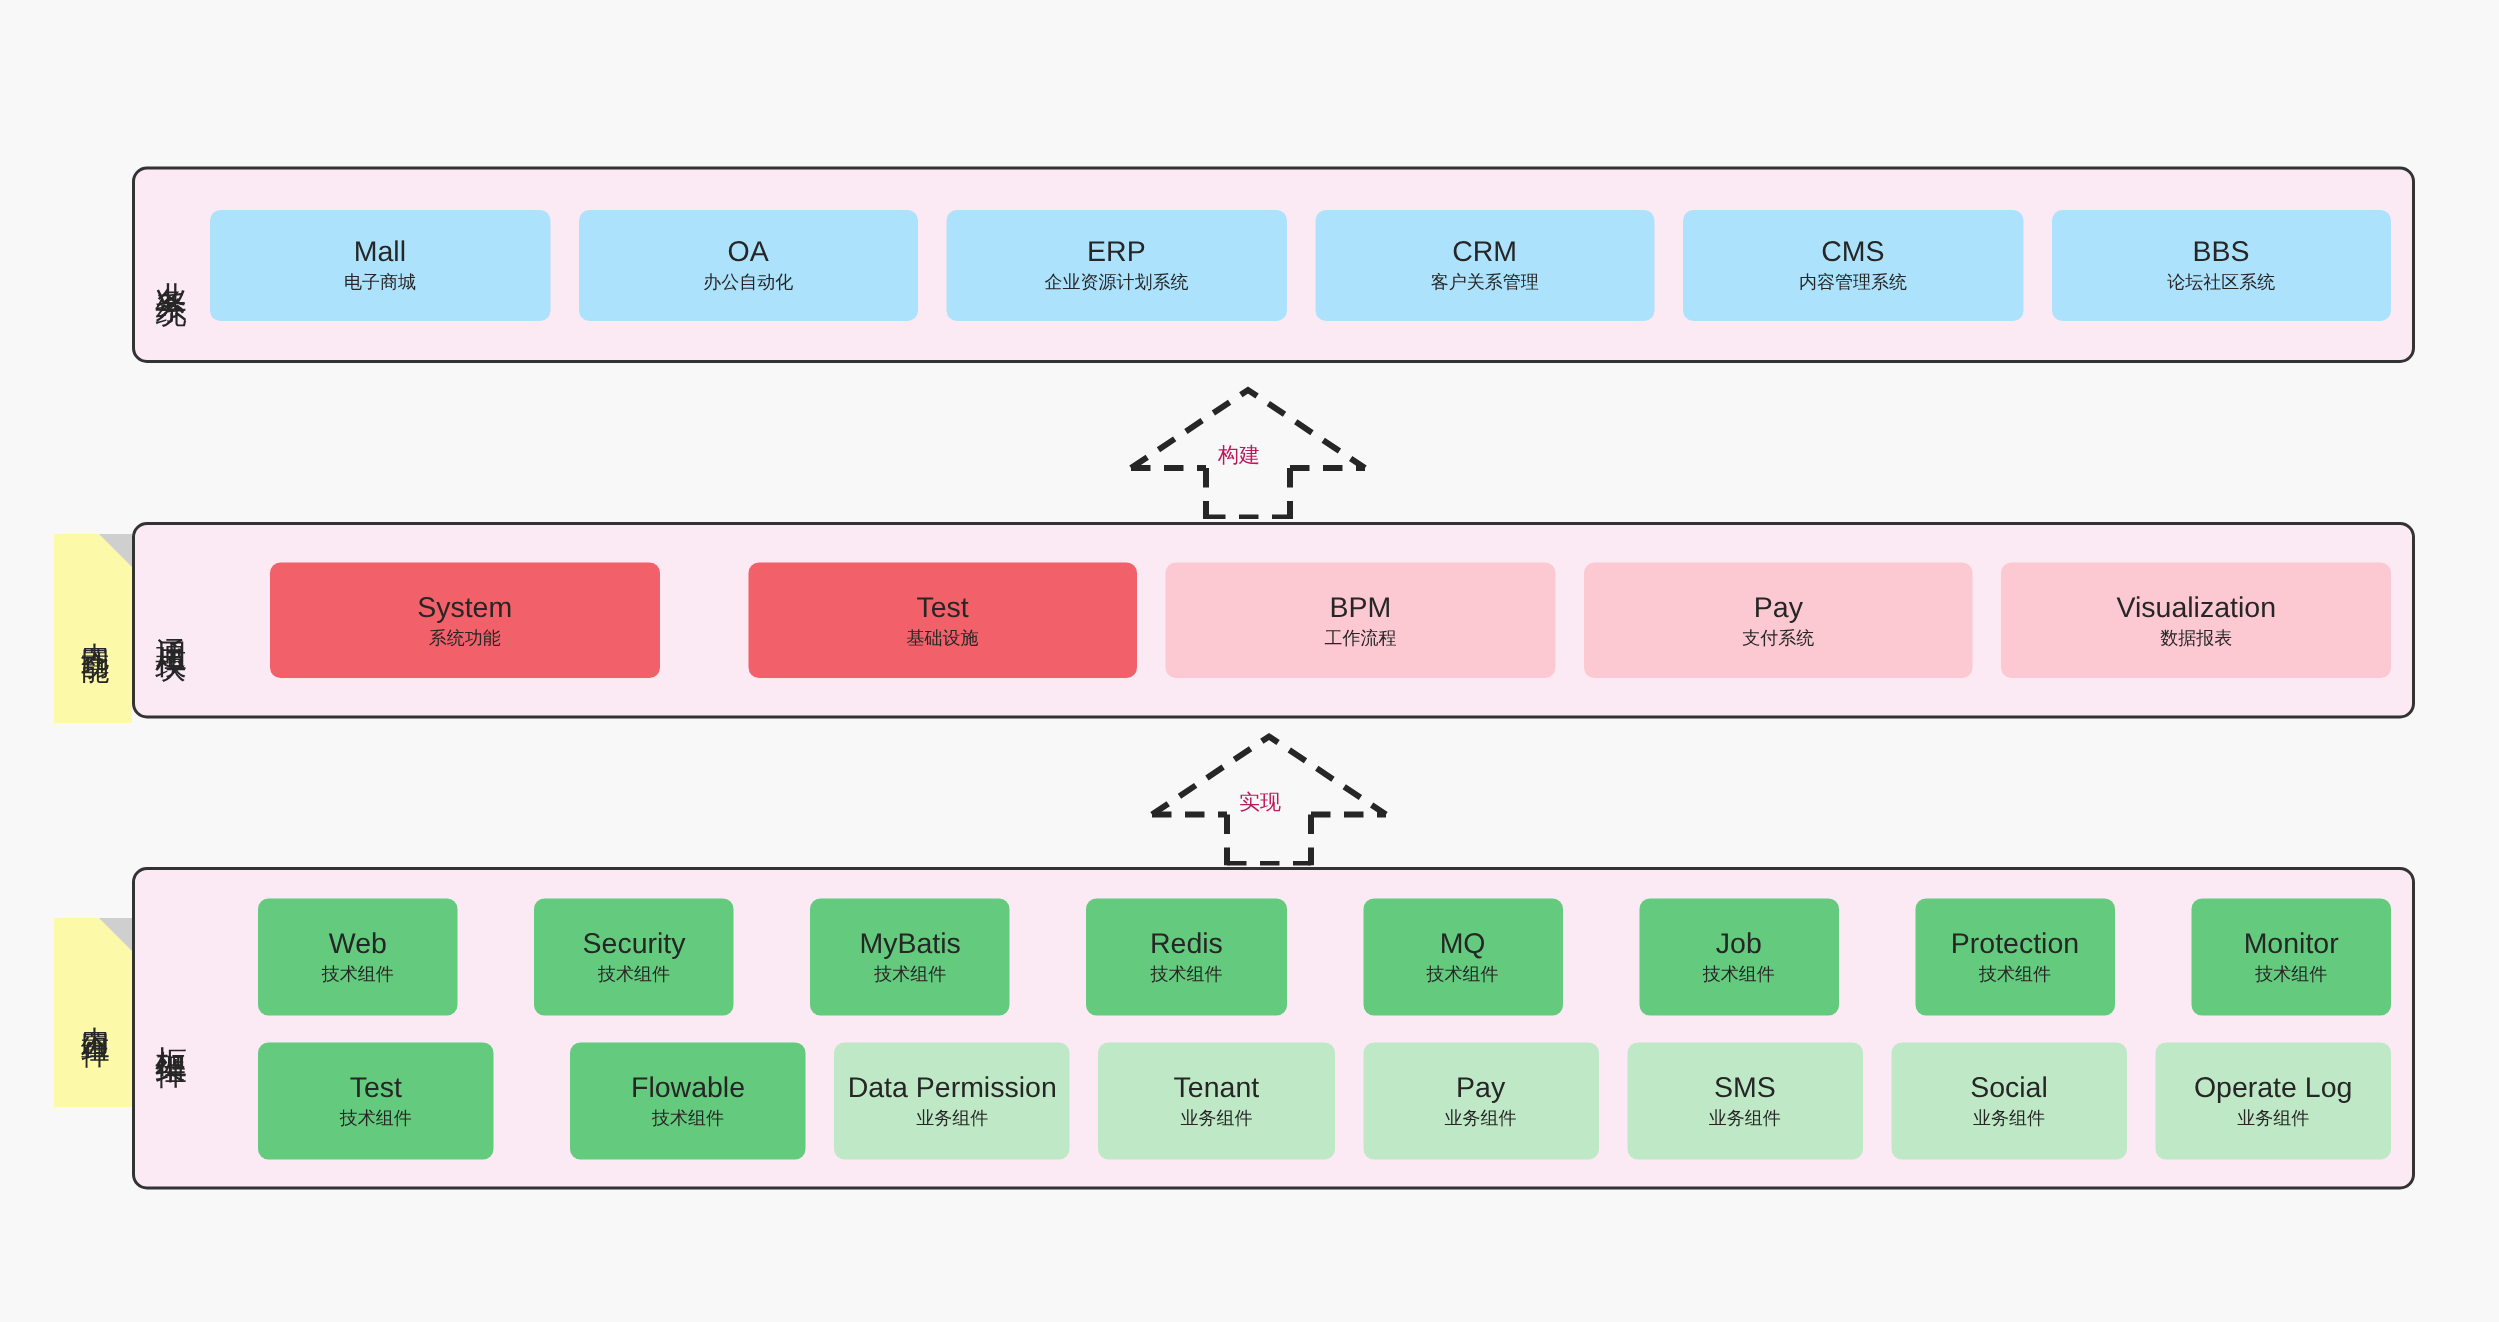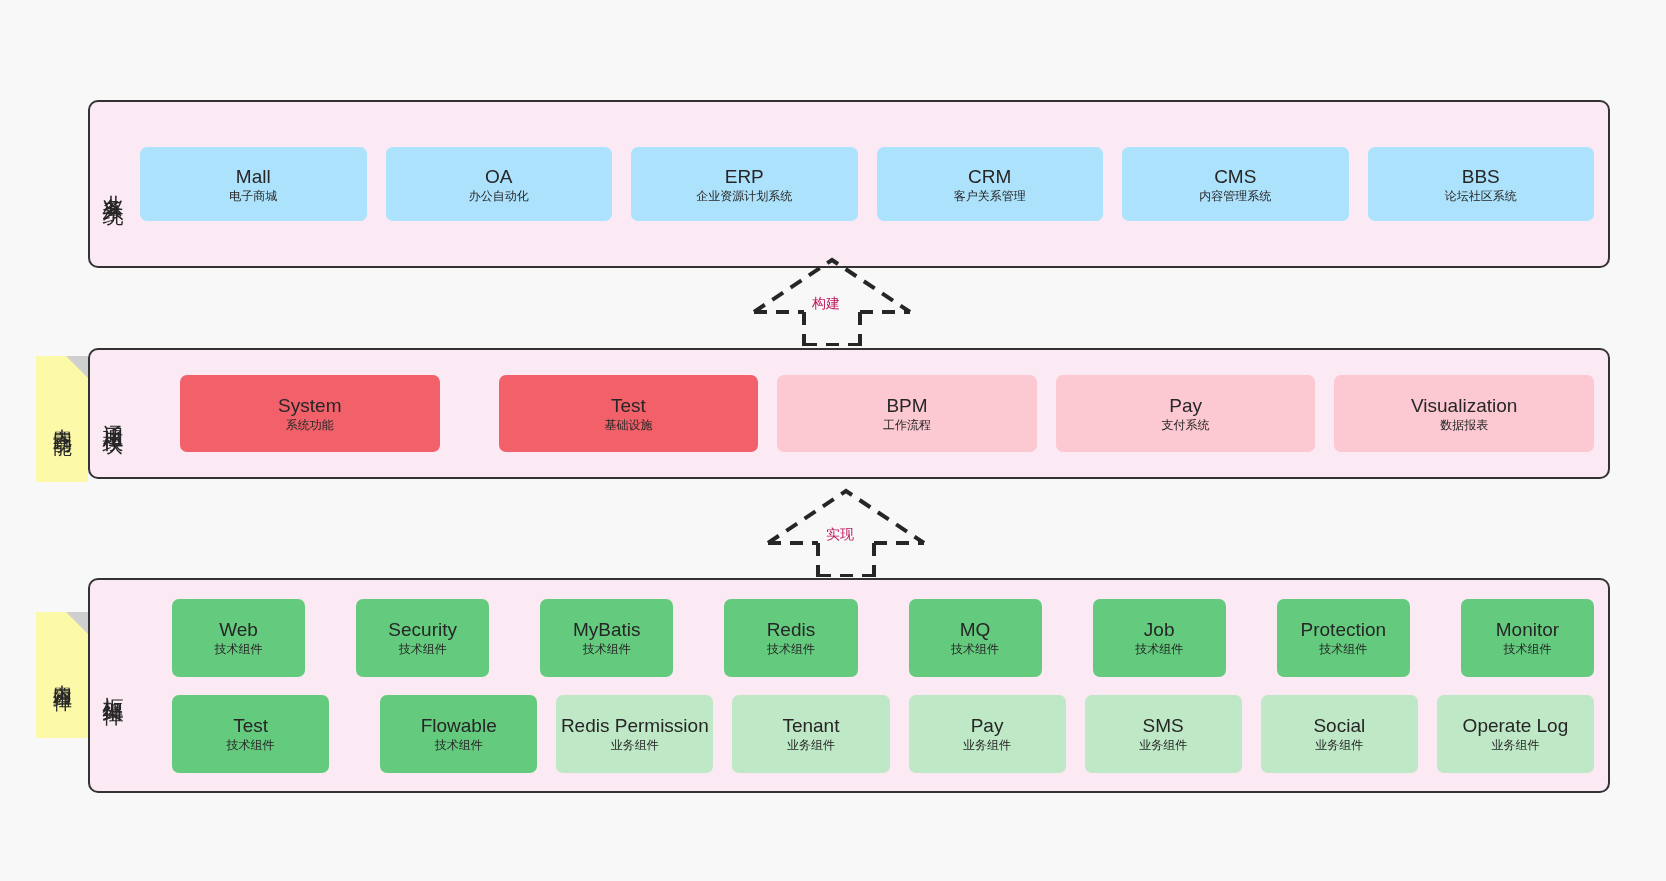--- a/index.html
+++ b/index.html
@@ -77,21 +77,21 @@
   .card .t2 { font-size: 12px; text-align: right; }
 
   
   .c-blue       { background: #ade2fc; }
   .c-red        { background: #f2616a; margin-left: 40px; }
   .c-pink       { background: #fcc8d2; }
   .c-green      { background: #64ca7e; margin-left: 32px; }
   .c-greenlight { background: #bfe8c6; }
 
   
-  #layer-business  { left: 88px;  top: 100px; width: 1522px; height: 168px; }
+  #layer-business  { left: 88px;  top: 111px; width: 1522px; height: 131px; }
   #layer-common    { left: 88px;  top: 348px; width: 1522px; height: 131px; }
   #layer-framework { left: 88px;  top: 578px; width: 1522px; height: 215px; }
 
   #layer-business  .card { height: 74px; }
   #layer-common    .card { height: 77px; }
   #layer-framework .card { height: 78px; }
 
   
   .note {
     position: absolute;
@@ -283,21 +283,21 @@
       <div class="row">
         <div class="card c-green">
           <div class="t1">Test</div>
           <div class="t2">技术组件</div>
         </div>
         <div class="card c-green">
           <div class="t1">Flowable</div>
           <div class="t2">技术组件</div>
         </div>
         <div class="card c-greenlight">
-          <div class="t1">Redis Permission</div>
+          <div class="t1">Data Permission</div>
           <div class="t2">业务组件</div>
         </div>
         <div class="card c-greenlight">
           <div class="t1">Tenant</div>
           <div class="t2">业务组件</div>
         </div>
         <div class="card c-greenlight">
           <div class="t1">Pay</div>
           <div class="t2">业务组件</div>
         </div>

